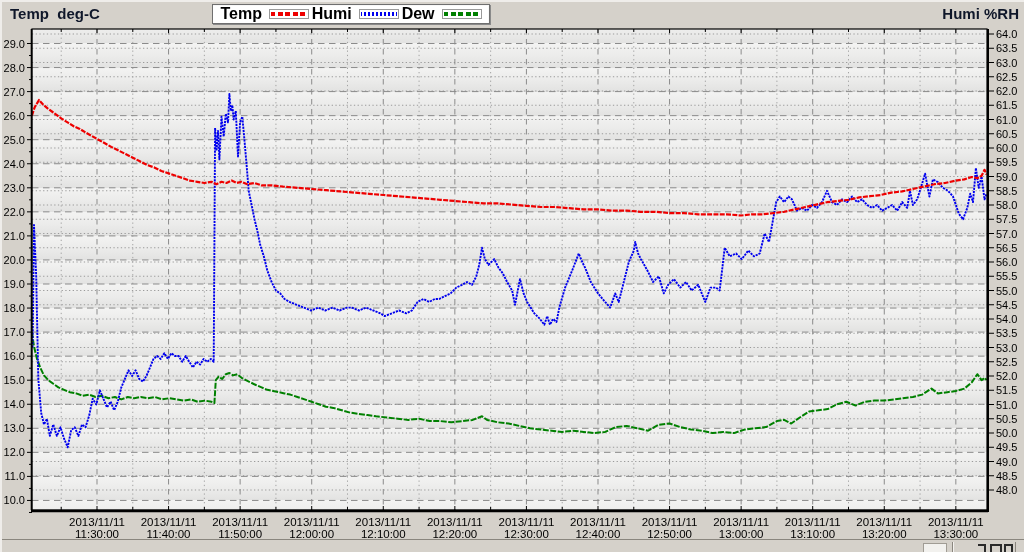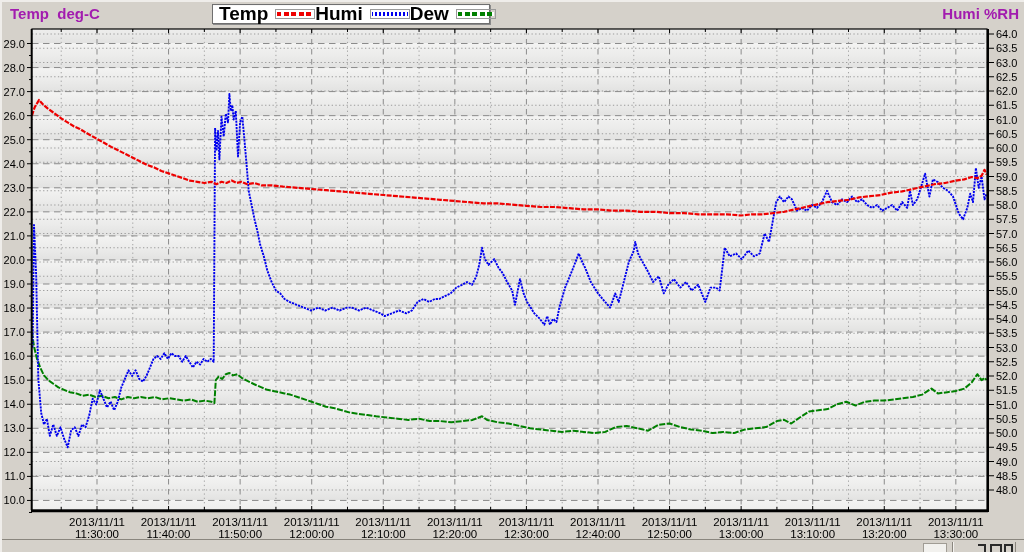--- a/index.html
+++ b/index.html
@@ -8,34 +8,34 @@
     background:#d5d1ca;
     font-family:"Liberation Sans", sans-serif;
     -webkit-font-smoothing:antialiased;
   }
   .window-frame{
     position:absolute;inset:0;
     border-left:2px solid #efedea;border-top:2px solid #efedea;
     box-sizing:border-box;
   }
   .hdr-title{
-    position:absolute;top:3px;font-weight:bold;font-size:15px;color:#a21caf;
+    position:absolute;top:3px;font-weight:bold;font-size:15px;color:#0f172a;
     white-space:pre;letter-spacing:0px;
   }
   .hdr-title.left{left:8px;}
   .hdr-title.right{right:5px;margin-left:45px;}
   .legend-box{
     position:absolute;left:210px;top:2px;width:278px;height:20px;
     background:#ffffff;border:1px solid #6f6f6f;
     box-shadow:1px 1px 0 #8a8a8a, -1px 1px 0 #f8f8f8 inset;
     display:flex;align-items:center;justify-content:space-around;
     box-sizing:border-box;padding:0 6px;
   }
   .legend-item{display:flex;align-items:center;gap:7px;cursor:default;}
-  .legend-label{font-size:19px;font-weight:bold;color:#000;}
+  .legend-label{font-size:16px;font-weight:bold;color:#000;}
   .legend-swatch{width:40px;height:10px;border:1px solid #9a9a9a;box-sizing:border-box;}
   #chart-svg{position:absolute;left:0;top:0;}
   .bottom-groove{
     position:absolute;left:0;top:537px;width:1024px;height:2px;
     border-top:1px solid #8a867e;border-bottom:1px solid #f4f2ef;
   }
   .statusbar{
     position:absolute;left:0;top:539px;width:1024px;height:13px;
     background:#d5d1ca;
   }

